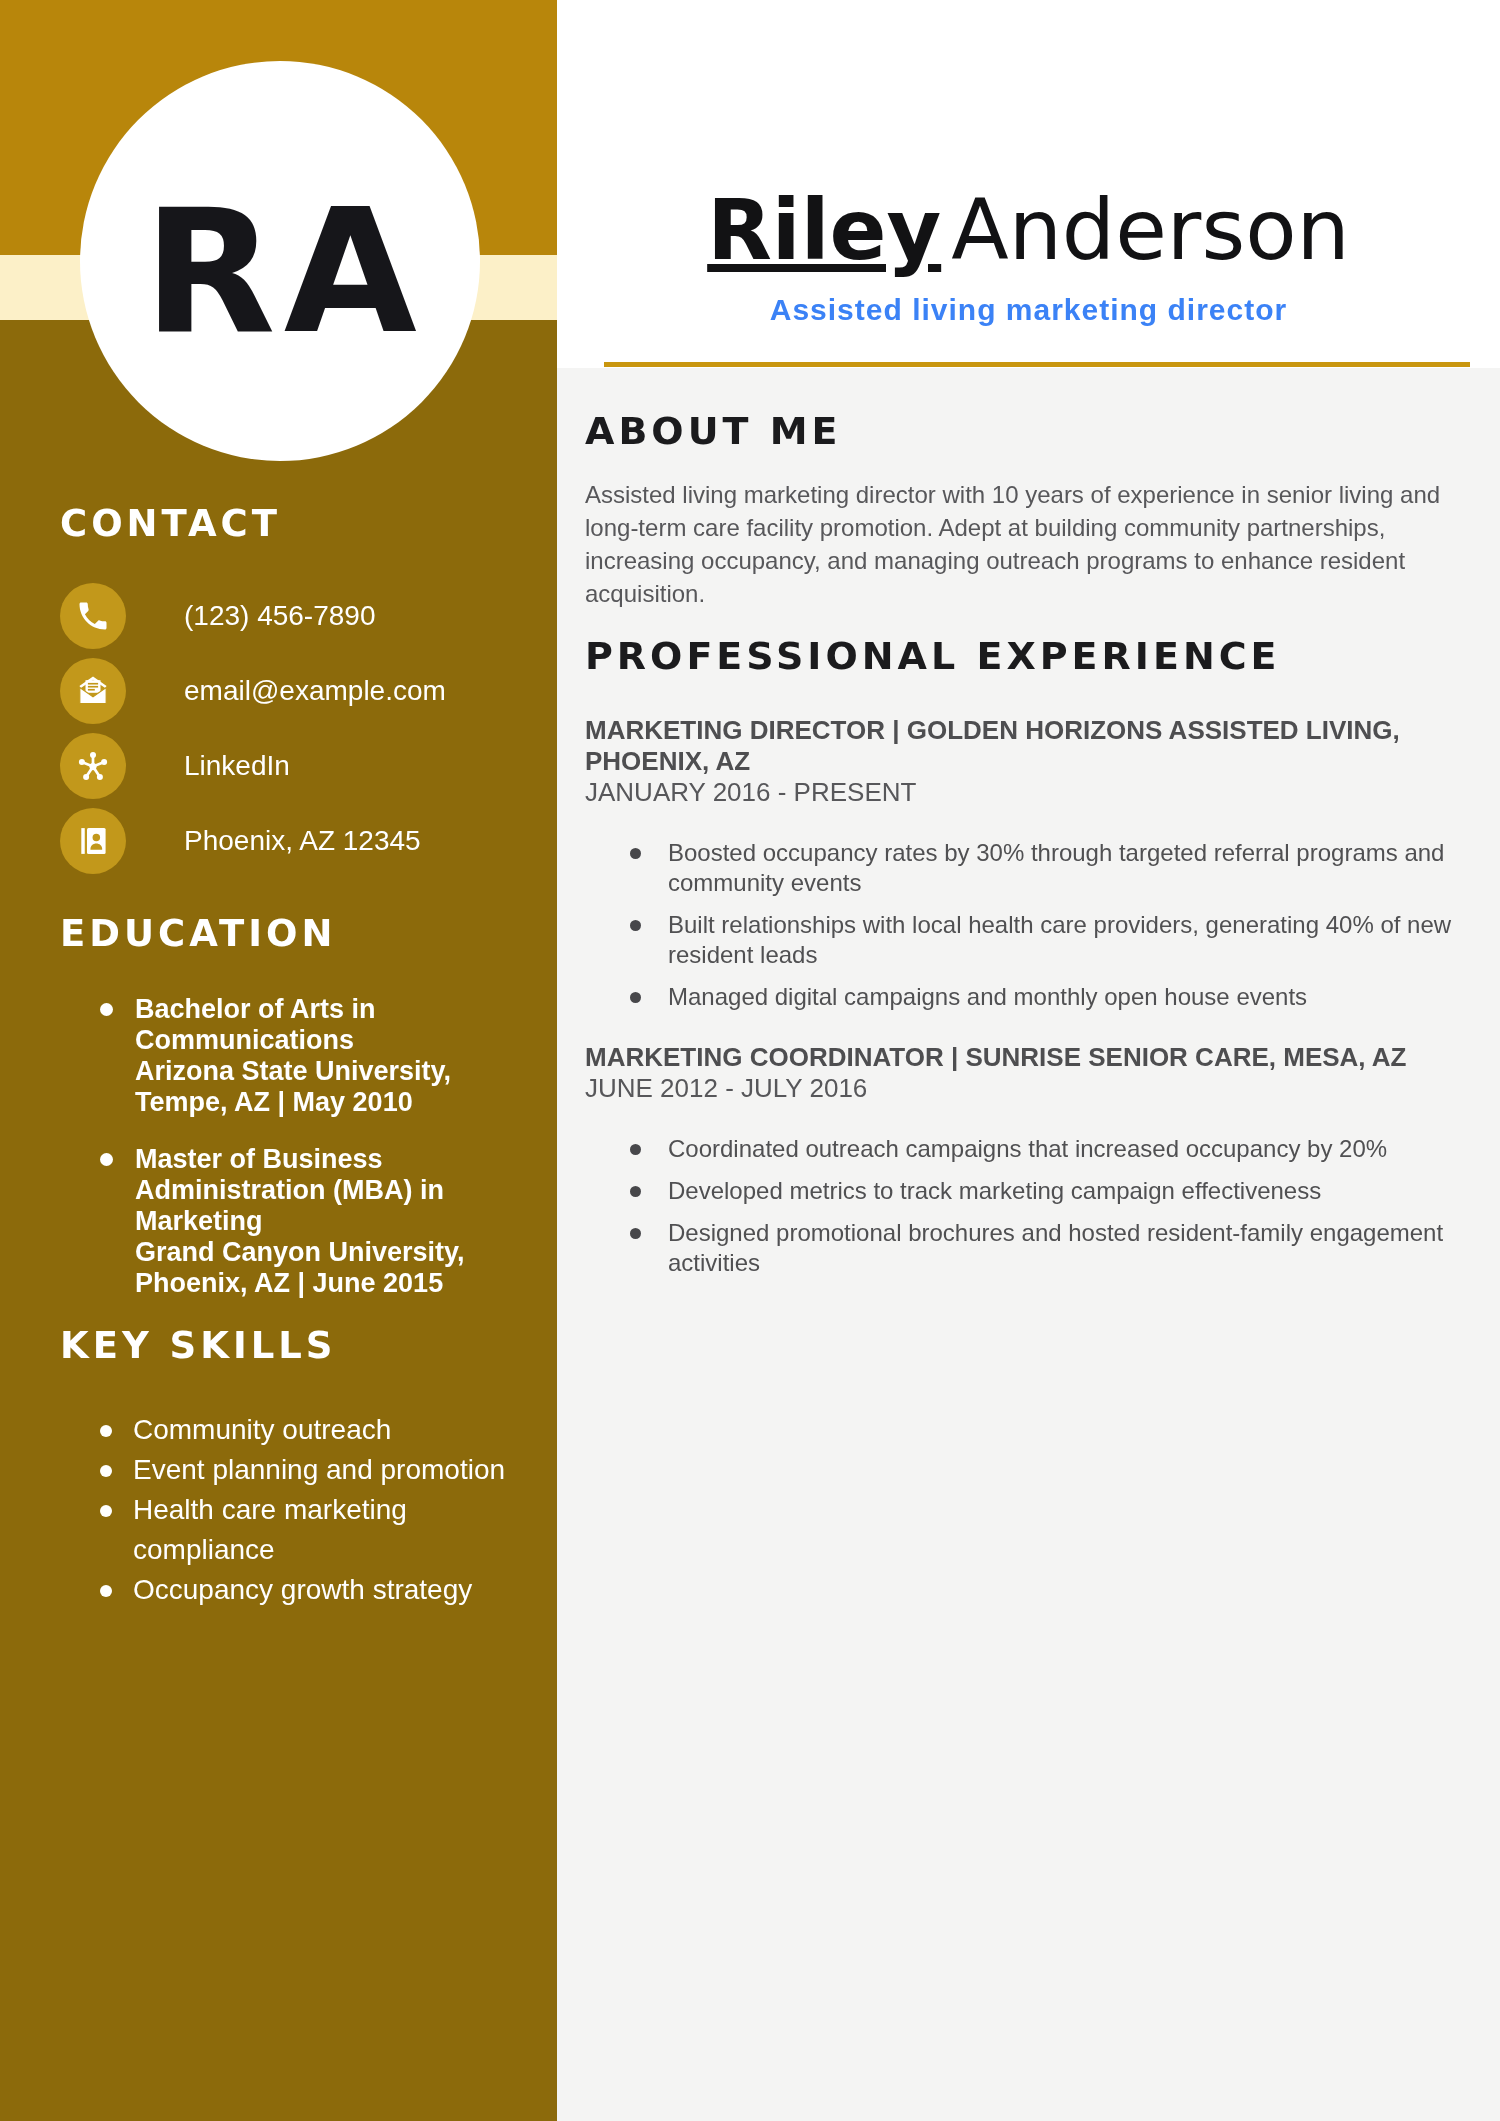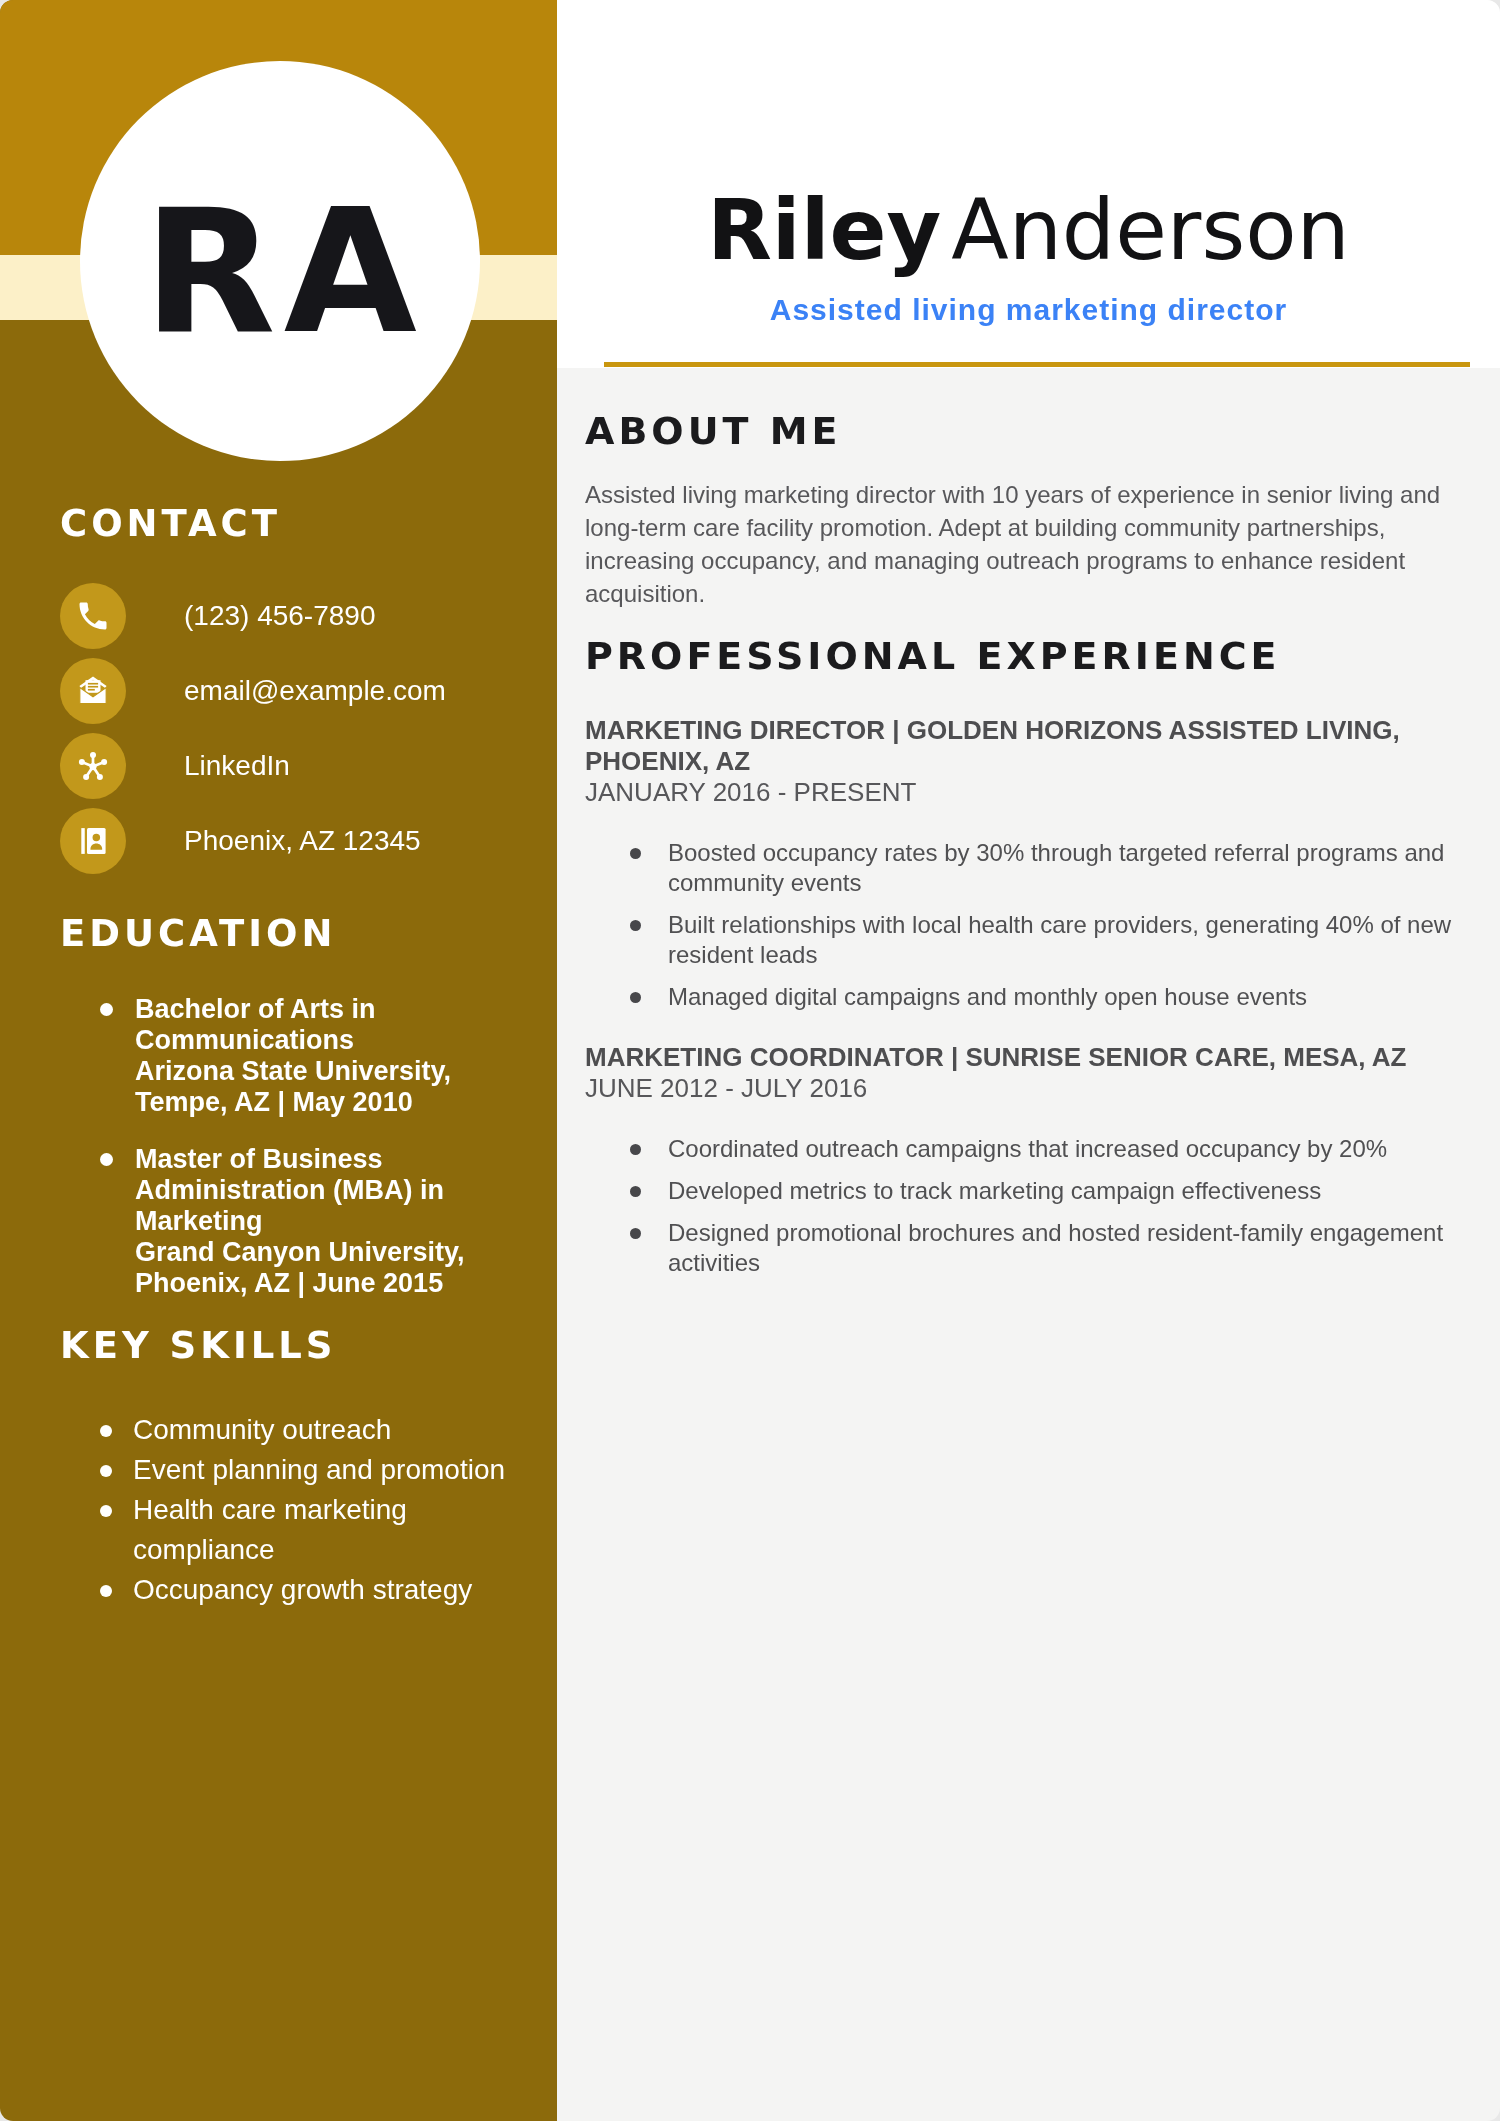--- a/index.html
+++ b/index.html
@@ -1,19 +1,19 @@
 <!DOCTYPE html>
 <html><head>
 <meta charset="utf-8">
 <style>
   * { margin:0; padding:0; box-sizing:border-box; }
   html,body { background:#e8e8e8; }
   .page {
     position:relative; width:1500px; height:2121px; overflow:hidden;
-    background:#F4F4F3; font-family:"Liberation Sans", sans-serif;border-radius:13px;
+    background:#F4F4F3; font-family:"Liberation Sans", sans-serif;
   }
   
   .sidebar { position:absolute; left:0; top:0; width:557px; height:2121px; background:#8C6A0B; }
   .band-top   { position:absolute; left:0; top:0;   width:557px; height:255px; background:#B8860B; }
   .band-cream { position:absolute; left:0; top:255px; width:557px; height:65px; background:#FCF0C8; }
   .avatar {
     position:absolute; left:80px; top:61px; width:400px; height:400px;
     border-radius:50%; background:#ffffff; display:flex; align-items:center; justify-content:center;
   }
   .monogram {
@@ -49,21 +49,21 @@
     content:""; position:absolute; left:0; top:15px; width:12px; height:12px;
     border-radius:50%; background:#ffffff;
   }
   
   .main-col { position:absolute; left:557px; top:0; width:943px; height:2121px; }
   .main-header { position:absolute; left:0; top:0; width:943px; height:368px; background:#ffffff; text-align:center; }
   .name {
     position:absolute; left:0; top:188px; width:943px;
     font-family:"DejaVu Sans", sans-serif; font-size:84px; line-height:84px; color:#121214;
   }
-  .name .fn { font-weight:700; margin-right:10px; }
+  .name .fn { font-weight:700; margin-right:10px;text-decoration:underline; }
   .name .ln { font-weight:400; }
   .job-headline {
     position:absolute; left:0; top:293px; width:943px;
     font-weight:700; font-size:30px; line-height:34px; letter-spacing:1px; color:#3b82f6;
   }
   .gold-rule { position:absolute; left:47px; top:362px; width:866px; height:5px; background:#C9960E; }
   .main-section { position:absolute; left:28px; width:890px; }
   .main-section h2 {
     font-family:"DejaVu Sans", sans-serif; font-weight:700; font-size:38px;
     line-height:38px; letter-spacing:4px; color:#1B1B1D;

